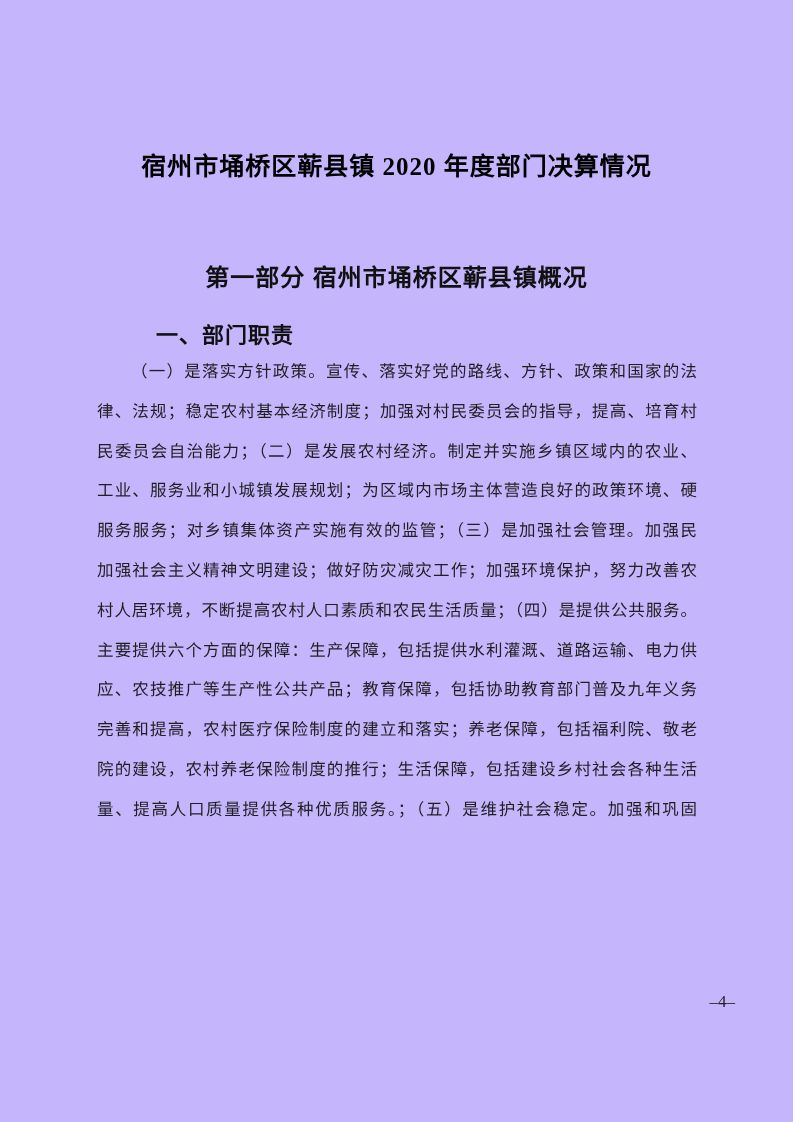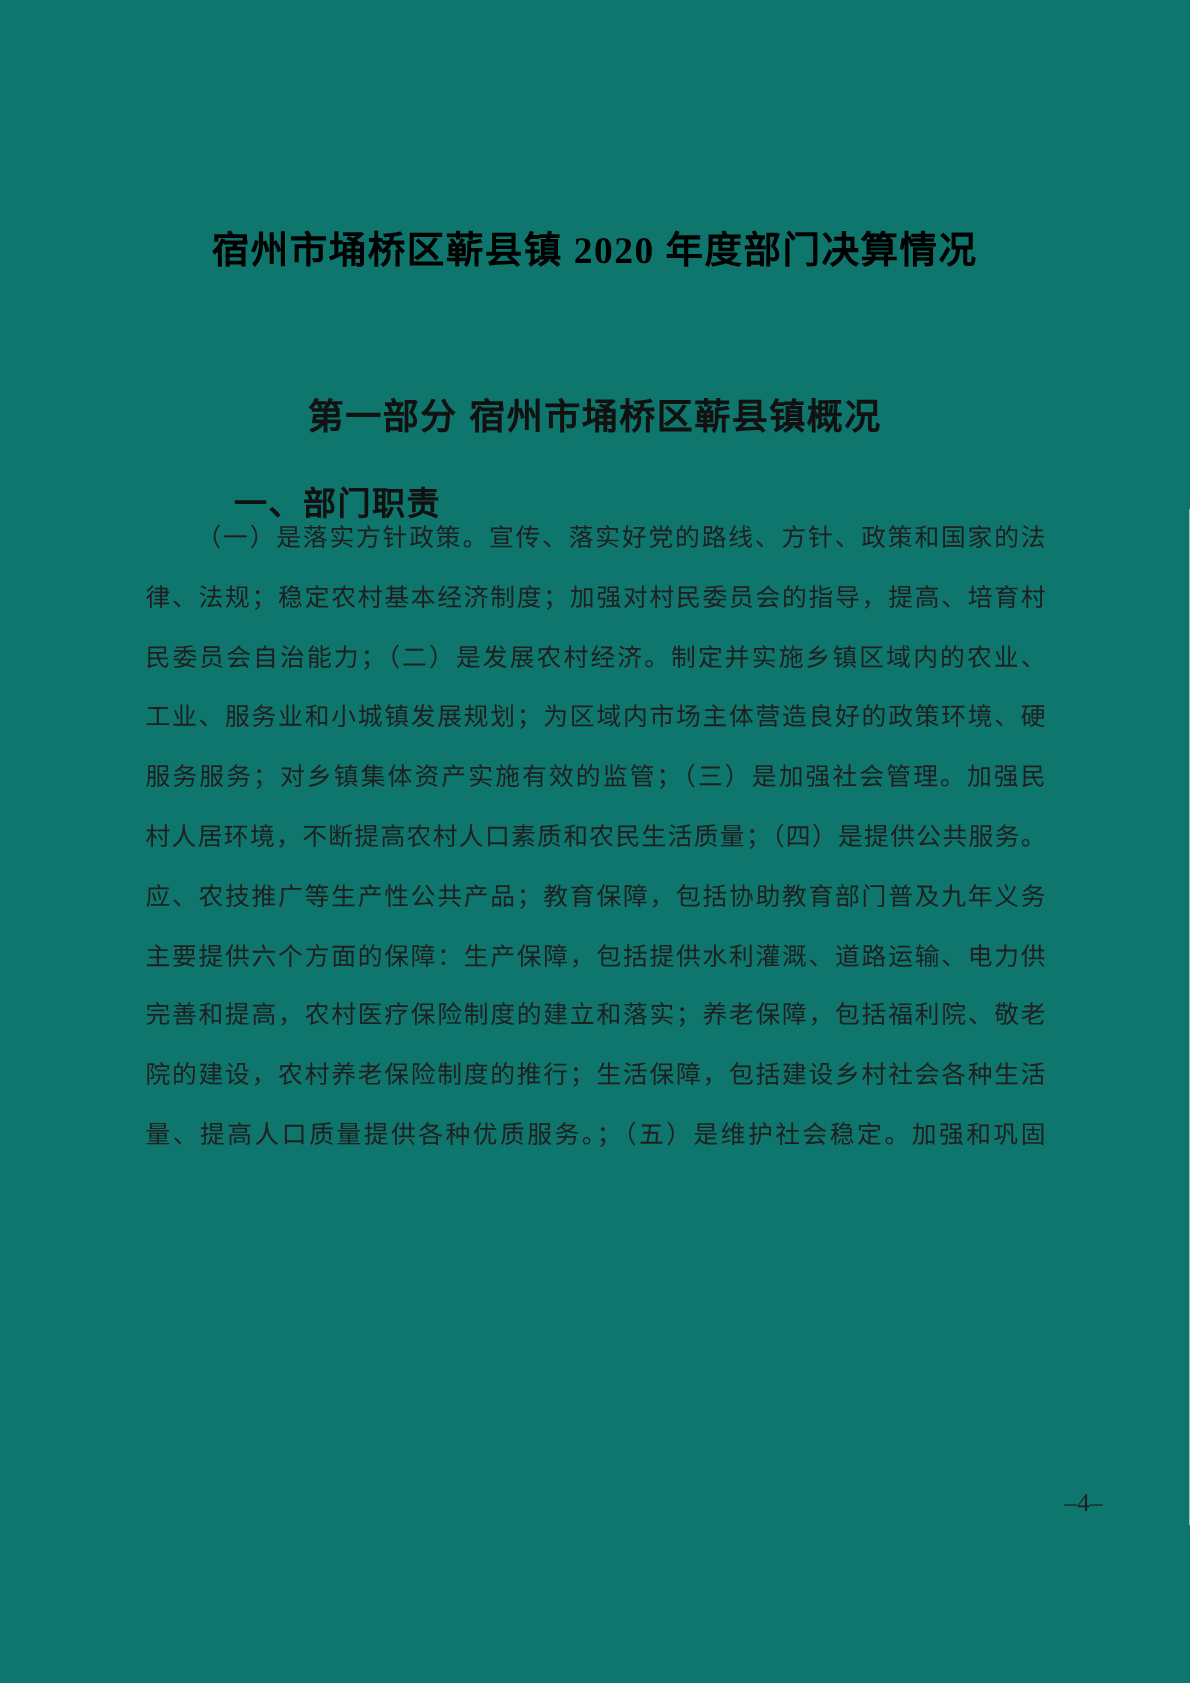--- a/index.html
+++ b/index.html
@@ -6,21 +6,21 @@
   html, body {
     margin: 0;
     padding: 0;
     background: #ffffff;
   }
   .page {
     position: relative;
     width: 793px;
     height: 1122px;
     margin: 0 auto;
-    background: #0f766e;
+    background: #c4b5fd;
     color: #1a1a1a;
     overflow: hidden;
     font-family: "Liberation Serif", "DejaVu Serif", serif;
   }
   .doc-title {
     position: absolute;
     top: 146px;
     left: 0;
     width: 100%;
     margin: 0;
@@ -54,21 +54,21 @@
     margin: 16px;
     font-family: "Liberation Sans", "DejaVu Sans", sans-serif;
     font-weight: 700;
     font-size: 22px;
     letter-spacing: 1px;
     color: #111111;
     white-space: nowrap;
   }
   .body-text {
     position: absolute;
-    top: 340px;
+    top: 352px;
     left: 97px;
     width: 600px;
     font-family: Liberation Sans, sans-serif;
     font-size: 16.5px;
     line-height: 39.8px;
     color: #1f1f1f;
   }
   .body-line {
     text-align: justify;
     text-align-last: justify;
@@ -98,23 +98,24 @@
   <h2 class="part-heading">第一部分 宿州市埇桥区蕲县镇概况</h2>
 
   <h3 class="section-heading">一、部门职责</h3>
 
   <div class="body-text">
     <div class="body-line first">（一）是落实方针政策。宣传、落实好党的路线、方针、政策和国家的法</div>
     <div class="body-line">律、法规；稳定农村基本经济制度；加强对村民委员会的指导，提高、培育村</div>
     <div class="body-line">民委员会自治能力；（二）是发展农村经济。制定并实施乡镇区域内的农业、</div>
     <div class="body-line">工业、服务业和小城镇发展规划；为区域内市场主体营造良好的政策环境、硬</div>
     <div class="body-line">服务服务；对乡镇集体资产实施有效的监管；（三）是加强社会管理。加强民</div>
+    <div class="body-line">加强社会主义精神文明建设；做好防灾减灾工作；加强环境保护，努力改善农</div>
     <div class="body-line">村人居环境，不断提高农村人口素质和农民生活质量；（四）是提供公共服务。</div>
+    <div class="body-line">主要提供六个方面的保障：生产保障，包括提供水利灌溉、道路运输、电力供</div>
     <div class="body-line">应、农技推广等生产性公共产品；教育保障，包括协助教育部门普及九年义务</div>
-    <div class="body-line">主要提供六个方面的保障：生产保障，包括提供水利灌溉、道路运输、电力供</div>
     <div class="body-line">完善和提高，农村医疗保险制度的建立和落实；养老保障，包括福利院、敬老</div>
     <div class="body-line">院的建设，农村养老保险制度的推行；生活保障，包括建设乡村社会各种生活</div>
     <div class="body-line">量、提高人口质量提供各种优质服务。；（五）是维护社会稳定。加强和巩固</div>
   </div>
 
   <div class="page-number">–4–</div>
 
 </div>
 
 </body></html>

